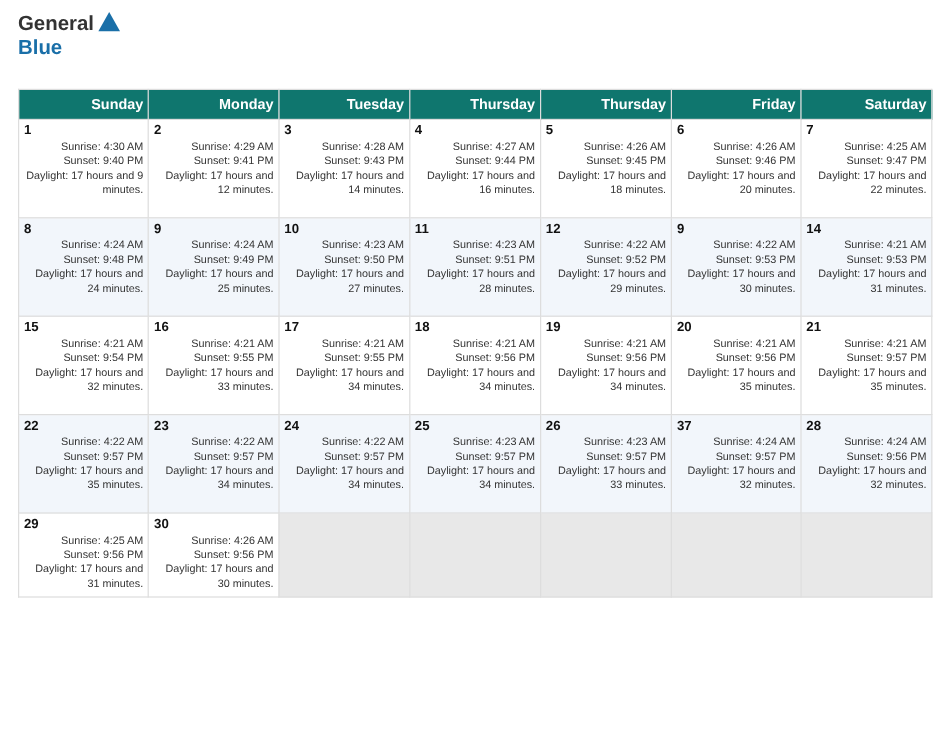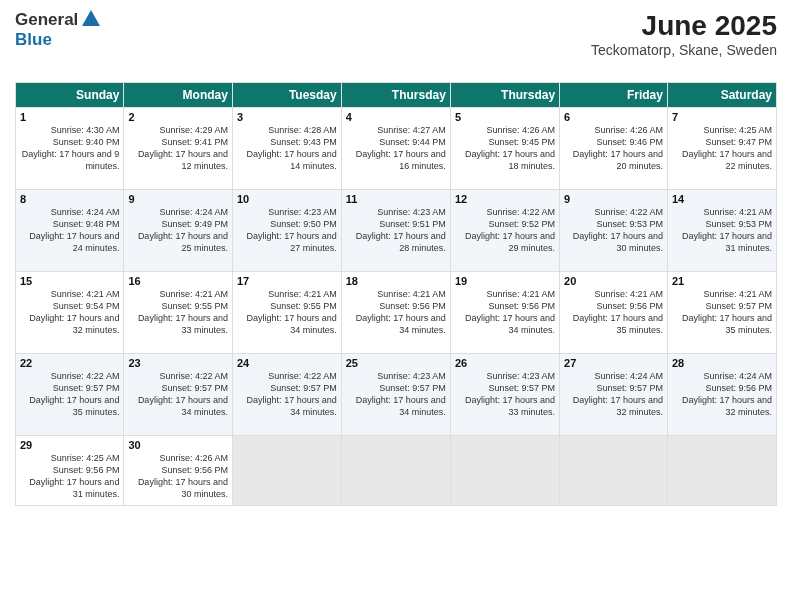--- a/index.html
+++ b/index.html
@@ -94,24 +94,20 @@
       <div>
         <div style="display:flex;align-items:center;">
           <span class="logo-general" style="font-size:17px;font-weight:bold;color:#333;">General</span>
           <svg width="22" height="22" viewBox="0 0 22 22" style="margin-left:2px;margin-top:-2px;">
             <polygon points="11,2 20,18 2,18" fill="#1a6fa8"></polygon>
           </svg>
         </div>
         <div style="font-size:17px;font-weight:bold;color:#1a6fa8;">Blue</div>
       </div>
     </div>
-    <div class="title-block">
-      <h1>June 2025</h1>
-      <h2>Teckomatorp, Skane, Sweden</h2>
-    </div>
   </div>
 
   <table class="calendar">
     <thead>
       <tr>
         <th>Sunday</th>
         <th>Monday</th>
         <th>Tuesday</th>
         <th>Thursday</th>
         <th>Thursday</th>
@@ -303,21 +299,21 @@
 and 34 minutes.</div>
           </td>
           <td>
             <span class="day-num">26</span>
             <div class="day-info">Sunrise: 4:23 AM
 Sunset: 9:57 PM
 Daylight: 17 hours
 and 33 minutes.</div>
           </td>
           <td>
-            <span class="day-num">27</span>
+            <span class="day-num">37</span>
             <div class="day-info">Sunrise: 4:24 AM
 Sunset: 9:57 PM
 Daylight: 17 hours
 and 32 minutes.</div>
           </td>
           <td>
             <span class="day-num">28</span>
             <div class="day-info">Sunrise: 4:24 AM
 Sunset: 9:56 PM
 Daylight: 17 hours

